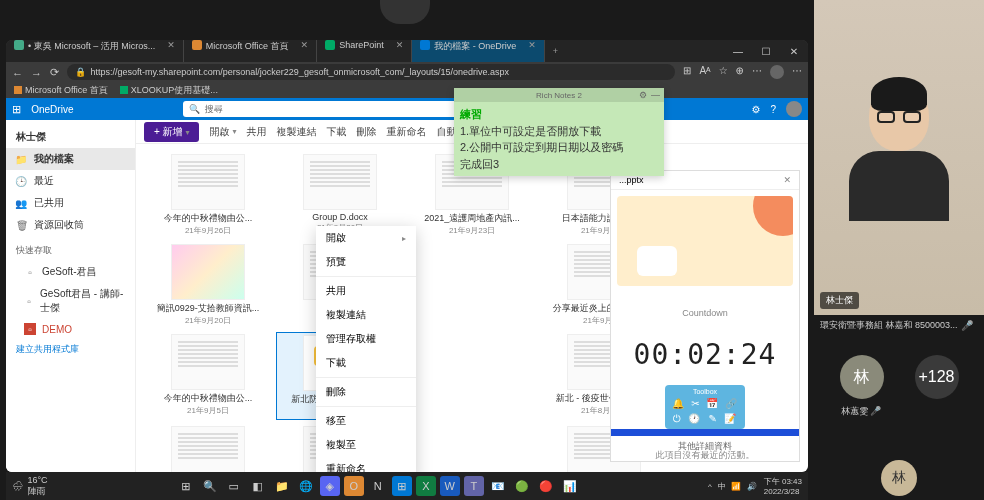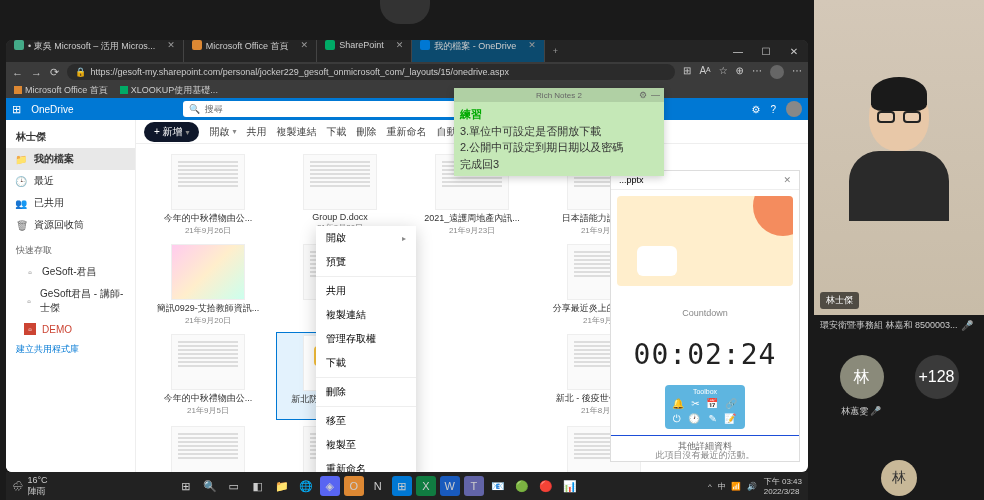--- a/index.html
+++ b/index.html
@@ -34,21 +34,21 @@
 .sb-item{padding:4px 10px;display:flex;align-items:center;gap:6px;cursor:pointer}
 .sb-item.active{background:#e8e8e8;font-weight:600}
 .sb-item.sub{padding-left:18px}
 .sb-icon{width:12px;height:12px;display:inline-flex;align-items:center;justify-content:center;font-size:10px;color:#666}
 .sb-section{padding:8px 10px 4px;color:#666;font-size:9px}
 .sb-demo{color:#c43}
 .sb-link{padding:4px 10px;color:#0078d4;font-size:9px;cursor:pointer}
 .sb-footer{position:absolute;bottom:12px;left:6px;font-size:9px}
 .content{flex:1;overflow:hidden;position:relative}
 .toolbar{height:24px;display:flex;align-items:center;padding:0 8px;gap:10px;font-size:10px;color:#333;border-bottom:1px solid #eee}
-.tb-new{background:#0f172a;color:#fff;padding:3px 10px;border-radius:10px;font-size:10px;cursor:pointer}
+.tb-new{background:#4c1d95;color:#fff;padding:3px 10px;border-radius:3px;font-size:10px;cursor:pointer}
 .tb-item{display:flex;align-items:center;gap:3px;cursor:pointer;color:#444}
 .chev{font-size:8px;color:#888}
 .files{padding:8px;display:grid;grid-template-columns:repeat(5,1fr);gap:4px}
 .file{text-align:center;cursor:pointer;padding:2px}
 .file.sel{background:#e3f2fd;border:1px solid #0078d4}
 .thumb{width:74px;height:56px;background:#fafafa;border:1px solid #eee;margin:0 auto 2px;position:relative;overflow:hidden}
 .thumb.doc::after{content:"";position:absolute;left:6px;top:6px;right:6px;height:2px;background:#ddd;box-shadow:0 4px 0 #ddd,0 8px 0 #ddd,0 12px 0 #ddd,0 16px 0 #ddd,0 20px 0 #ddd,0 24px 0 #ddd}
 .thumb.img{background:linear-gradient(135deg,#fce 0%,#fec 50%,#cfe 100%)}
 .thumb.img2{background:#fff}
 .thumb.img2::after{content:"";position:absolute;left:10px;top:10px;width:30px;height:20px;background:#f9c23c;border-radius:4px;box-shadow:25px 15px 0 #4a8}
@@ -68,21 +68,21 @@
 .dp-close{cursor:pointer;color:#888}
 .dp-preview{height:90px;background:#fec;margin:6px;border-radius:4px;position:relative;overflow:hidden}
 .dp-preview::before{content:"";position:absolute;right:-20px;top:-20px;width:60px;height:60px;background:#f48c5e;border-radius:50%}
 .dp-preview::after{content:"";position:absolute;left:20px;bottom:10px;width:40px;height:30px;background:#fff;border-radius:6px}
 .dp-cd{text-align:center;padding:16px 6px;color:#888;font-size:9px}
 .dp-timer{font-size:28px;font-family:monospace;color:#222;letter-spacing:1px;text-align:center;padding:4px}
 .dp-toolbox{margin:10px auto;width:80px;background:#5eb5e0;border-radius:4px;padding:2px;color:#fff}
 .dp-tb-title{font-size:7px;text-align:center;padding:1px}
 .dp-tb-row{display:flex;justify-content:space-around;padding:2px;font-size:10px}
 .dp-activity{text-align:center;color:#888;padding:10px;font-size:9px}
-.dp-footer{position:absolute;bottom:4px;left:0;right:0;text-align:center;font-size:9px;color:#666;border-top:1px solid #1d4ed8;padding:4px}
+.dp-footer{position:absolute;bottom:4px;left:0;right:0;text-align:center;font-size:9px;color:#666;border-top:7px solid #1d4ed8;padding:4px}
 .video-col{position:absolute;right:0;top:0;width:170px;height:500px;background:#1a1a1a}
 .vid-main{height:315px;background:#2a2a2a;position:relative;background:linear-gradient(180deg,#d4c8b8 0%,#c8bca8 100%)}
 .person{position:absolute;left:50%;top:50%;transform:translate(-50%,-55%);width:110px;height:140px}
 .head{width:60px;height:70px;background:#e8c8a8;border-radius:50% 50% 45% 45%;margin:0 auto;position:relative}
 .hair{position:absolute;top:-4px;left:2px;right:2px;height:34px;background:#1a1a1a;border-radius:50% 50% 20% 20%}
 .glasses{position:absolute;top:30px;left:8px;right:8px;height:12px;display:flex;justify-content:space-between}
 .lens{width:18px;height:12px;border:2px solid #222;border-radius:4px;background:rgba(255,255,255,0.1)}
 .body-shape{width:100px;height:70px;background:#2a2a2a;border-radius:30px 30px 0 0;margin:0 auto}
 .vid-label{position:absolute;bottom:6px;left:6px;background:rgba(0,0,0,.6);color:#fff;font-size:9px;padding:2px 6px;border-radius:3px}
 .vid-strip{height:20px;background:#1a1a1a;color:#ccc;font-size:9px;display:flex;align-items:center;padding:0 6px;gap:4px}
@@ -370,21 +370,21 @@
   <div class="sticky">
     <div class="sticky-hdr">
       <span>Rich Notes 2</span>
       <span class="sticky-hdr-icons">
           <span>⚙</span>
           <span>—</span>
         </span>
     </div>
     <div class="sticky-body">
       <div class="sticky-title">練習</div>
-      <div>3.單位中可設定是否開放下載</div>
+      <div>1.單位中可設定是否開放下載</div>
       <div>2.公開中可設定到期日期以及密碼</div>
       <div>完成回3</div>
     </div>
   </div>
 
   <div class="taskbar">
     <div class="tb-weather">
       <span>🌧</span>
       <div>
           <div>16°C</div>

